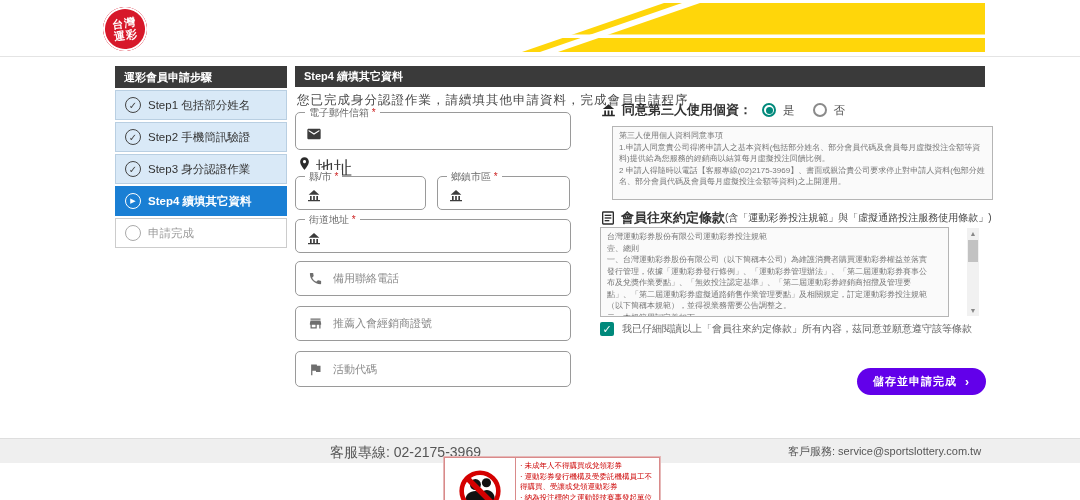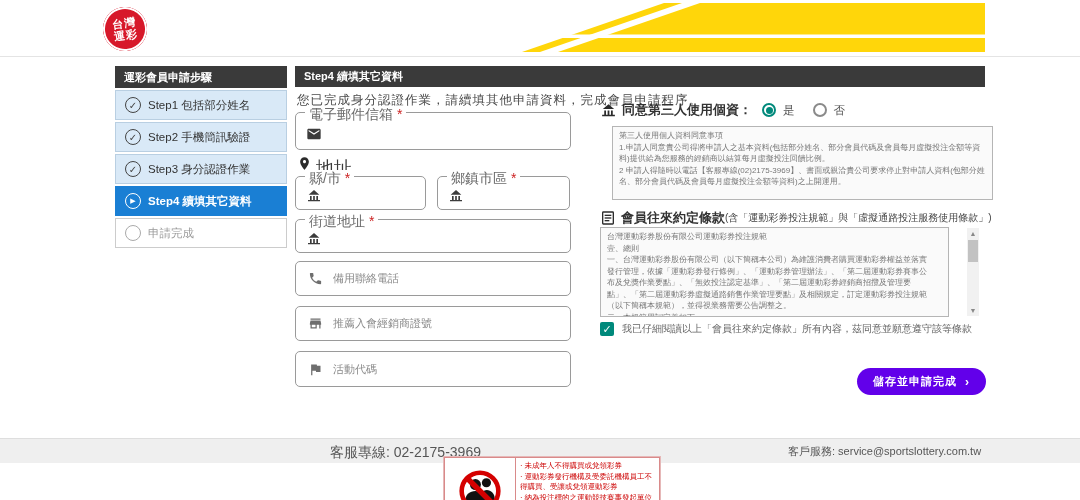--- a/index.html
+++ b/index.html
@@ -32,21 +32,21 @@
   .step.pending { background:#fff; border-color:#ccc; color:#9a9a9a; }
   .step.pending .sicon { border-color:#aaa; color:transparent; }
 
   
   #step-header { position:absolute; left:295px; top:66px; width:690px; height:21px; background:#3a3a3a;
     color:#fff; font-size:11px; font-weight:bold; line-height:21px; padding-left:9px; }
   #intro { position:absolute; left:297px; top:92px; font-size:12.5px; color:#4a4a4a; letter-spacing:1px;}
 
   .field { position:absolute; border:1px solid #9a9a9a; border-radius:5px; background:#fff; cursor:text; }
   .flabel { position:absolute; top:-7px; left:9px; background:#fff; padding:0 4px;
-    font-size:14px; color:#6b6b6b; white-space:nowrap; }
+    font-size:10px; color:#6b6b6b; white-space:nowrap; }
   .flabel .req { color:#cc2222; }
   .ficon { position:absolute; left:10px; bottom:7px; width:16px; height:16px; color:#3c3c3c; }
   .ficon svg { width:16px; height:16px; display:block; }
   .ph-field { position:absolute; border:1px solid #9a9a9a; border-radius:5px; background:#fff;
     display:flex; align-items:center; padding-left:12px; cursor:text; }
   .ph-field .picon { width:15px; height:15px; margin-right:10px; color:#6e6e6e; }
   .ph-field .picon svg { width:15px; height:15px; display:block; }
   .ph-field .ptext { font-size:11px; color:#8a8a8a; }
 
   #addr-head { position:absolute; left:297px; top:156px; display:flex; align-items:flex-start;

